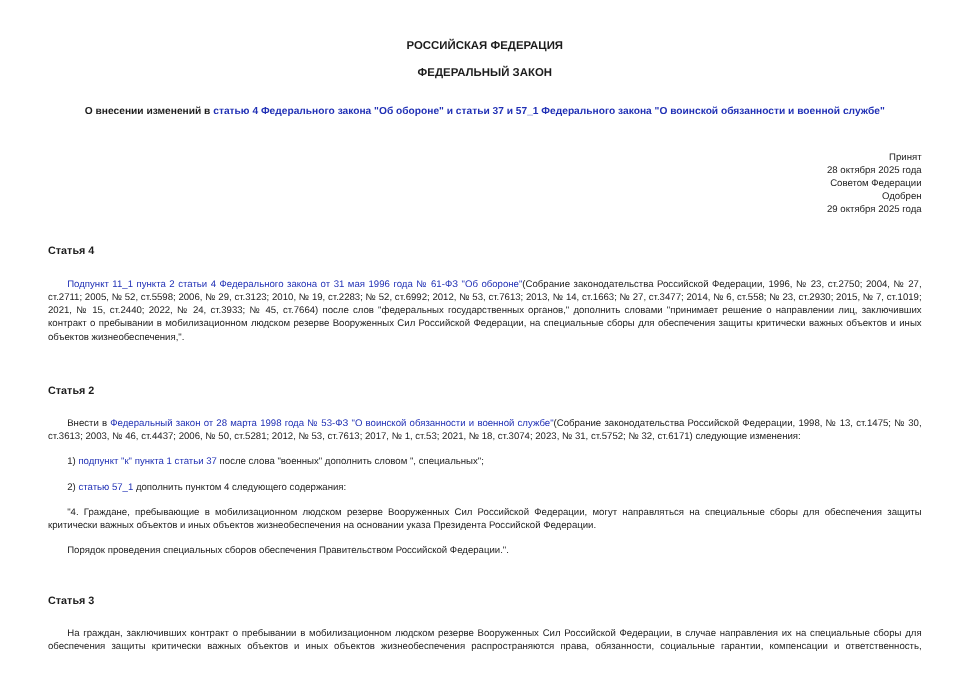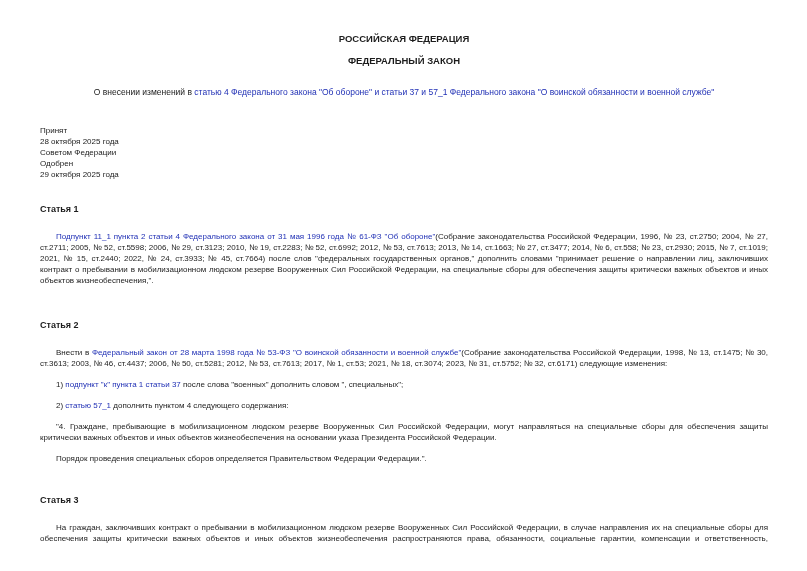--- a/index.html
+++ b/index.html
@@ -25,27 +25,28 @@
   .doc-header-line {
     text-align: center;
     font-weight: bold;
     font-size: 9.5px;
     line-height: 11px;
   }
   .doc-header-line + .doc-header-line { margin-top: 11px; }
   .doc-title {
     margin-top: 21px;
     text-align: center;
-    font-weight: normal;
+    font-weight: bold;
     font-size: 8.5px;
     line-height: 11px;
     white-space: nowrap;
   }
   .adoption-block {
     margin-top: 27px;
+    text-align: right;
     font-size: 8px;
     line-height: 11px;
   }
   .article-heading {
     font-weight: bold;
     font-size: 9px;
     line-height: 11px;
     margin: 0;
   }
   .mt-art1 { margin-top: 24px; }
@@ -75,31 +76,31 @@
 
   <div class="adoption-block">
     <div>Принят</div>
     <div>28 октября 2025 года</div>
     <div>Советом Федерации</div>
     <div>Одобрен</div>
     <div>29 октября 2025 года</div>
   </div>
 
   <div>
-    <div class="article-heading mt-art1">Статья 1</div>
+    <div class="article-heading mt-art1">Статья 4</div>
     <p class="para"><span class="lnk">Подпункт 11_1 пункта 2 статьи 4 Федерального закона от 31 мая 1996 года № 61-ФЗ "Об обороне"</span><span class="txt">(Собрание законодательства Российской Федерации, 1996, № 23, ст.2750; 2004, № 27, ст.2711; 2005, № 52, ст.5598; 2006, № 29, ст.3123; 2010, № 19, ст.2283; № 52, ст.6992; 2012, № 53, ст.7613; 2013, № 14, ст.1663; № 27, ст.3477; 2014, № 6, ст.558; № 23, ст.2930; 2015, № 7, ст.1019; 2021, № 15, ст.2440; 2022, № 24, ст.3933; № 45, ст.7664) после слов "федеральных государственных органов," дополнить словами "принимает решение о направлении лиц, заключивших контракт о пребывании в мобилизационном людском резерве Вооруженных Сил Российской Федерации, на специальные сборы для обеспечения защиты критически важных объектов и иных объектов жизнеобеспечения,".</span></p>
   </div>
 
   <div>
     <div class="article-heading mt-art2">Статья 2</div>
     <p class="para"><span class="txt">Внести в </span><span class="lnk">Федеральный закон от 28 марта 1998 года № 53-ФЗ "О воинской обязанности и военной службе"</span><span class="txt">(Собрание законодательства Российской Федерации, 1998, № 13, ст.1475; № 30, ст.3613; 2003, № 46, ст.4437; 2006, № 50, ст.5281; 2012, № 53, ст.7613; 2017, № 1, ст.53; 2021, № 18, ст.3074; 2023, № 31, ст.5752; № 32, ст.6171) следующие изменения:</span></p>
     <p class="para para-tight"><span class="txt">1) </span><span class="lnk">подпункт "к" пункта 1 статьи 37</span><span class="txt"> после слова "военных" дополнить словом ", специальных";</span></p>
     <p class="para para-tight"><span class="txt">2) </span><span class="lnk">статью 57_1</span><span class="txt"> дополнить пунктом 4 следующего содержания:</span></p>
     <p class="para para-tight"><span class="txt">"4. Граждане, пребывающие в мобилизационном людском резерве Вооруженных Сил Российской Федерации, могут направляться на специальные сборы для обеспечения защиты критически важных объектов и иных объектов жизнеобеспечения на основании указа Президента Российской Федерации.</span></p>
-    <p class="para para-tight"><span class="txt">Порядок проведения специальных сборов определяется Правительством Федерации Федерации.".</span></p>
+    <p class="para para-tight"><span class="txt">Порядок проведения специальных сборов обеспечения Правительством Российской Федерации.".</span></p>
   </div>
 
   <div>
     <div class="article-heading mt-art3">Статья 3</div>
     <p class="para clip-2"><span class="txt">На граждан, заключивших контракт о пребывании в мобилизационном людском резерве Вооруженных Сил Российской Федерации, в случае направления их на специальные сборы для обеспечения защиты критически важных объектов и иных объектов жизнеобеспечения распространяются права, обязанности, социальные гарантии, компенсации и ответственность, предусмотренные федеральными законами и иными</span></p>
   </div>
 
 </div>
 
 </body></html>

